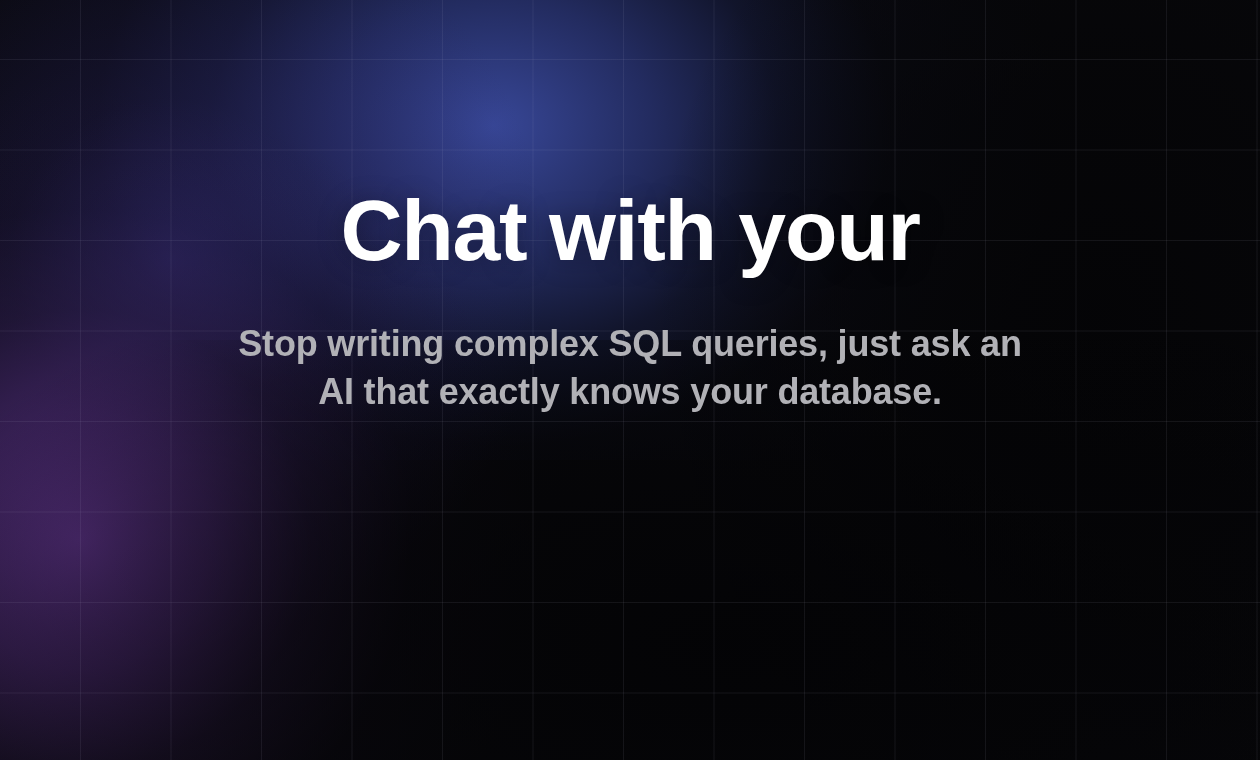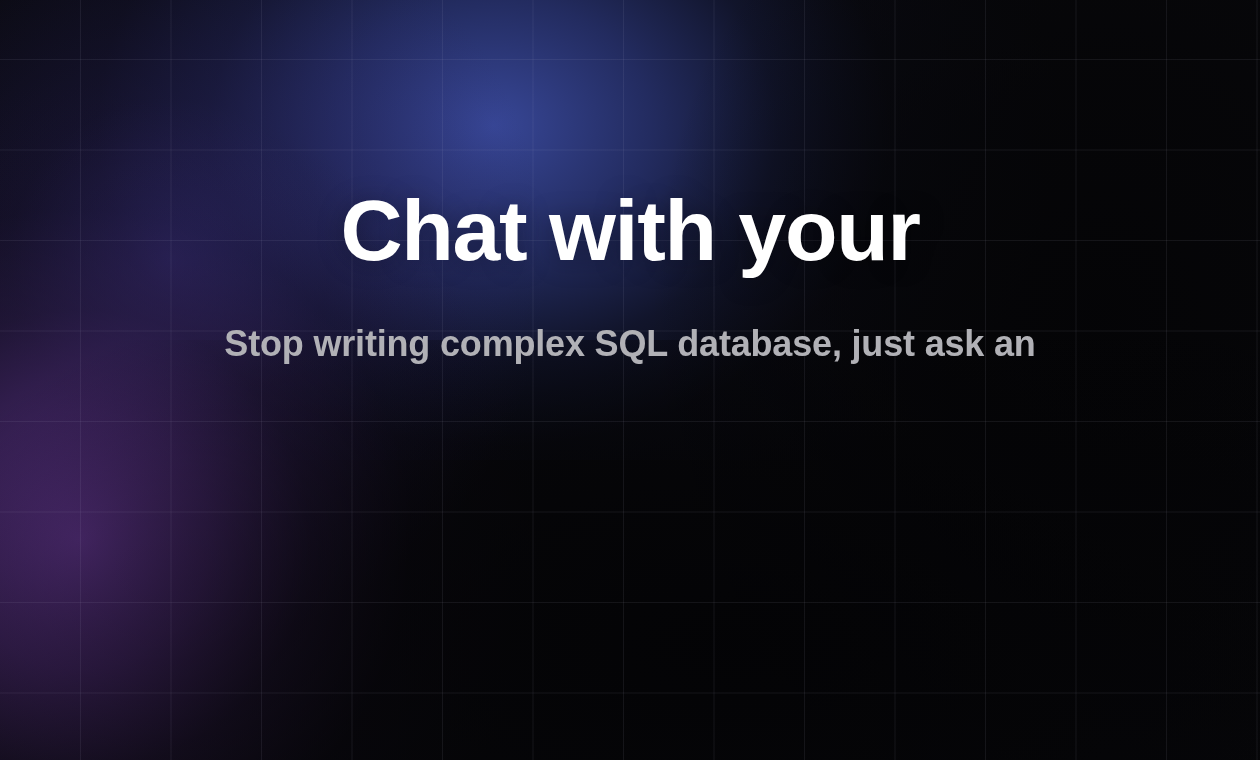--- a/index.html
+++ b/index.html
@@ -150,17 +150,18 @@
 
   <div class="grid"></div>
 
   <div class="content">
 
     <h1 class="headline">
       <span class="headline-line">Chat with your</span>
     </h1>
 
     <p class="subtitle">
-      <span class="subtitle-line">Stop writing complex SQL database, just ask an</span>
+      <span class="subtitle-line">Stop writing complex SQL queries, just ask an</span>
+      <span class="subtitle-line">AI that exactly knows your database.</span>
     </p>
 
   </div>
 </div>
 
 </body></html>

